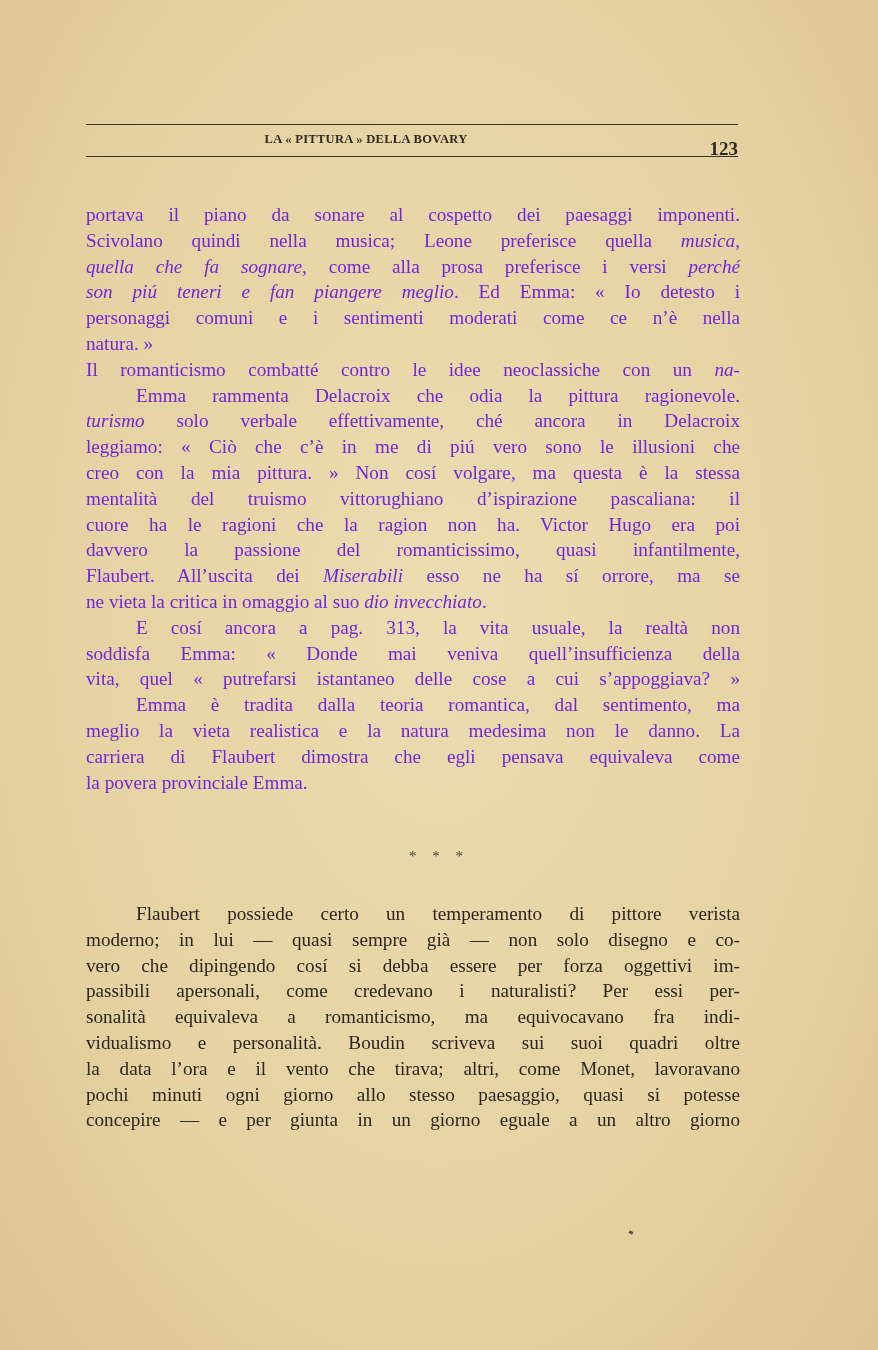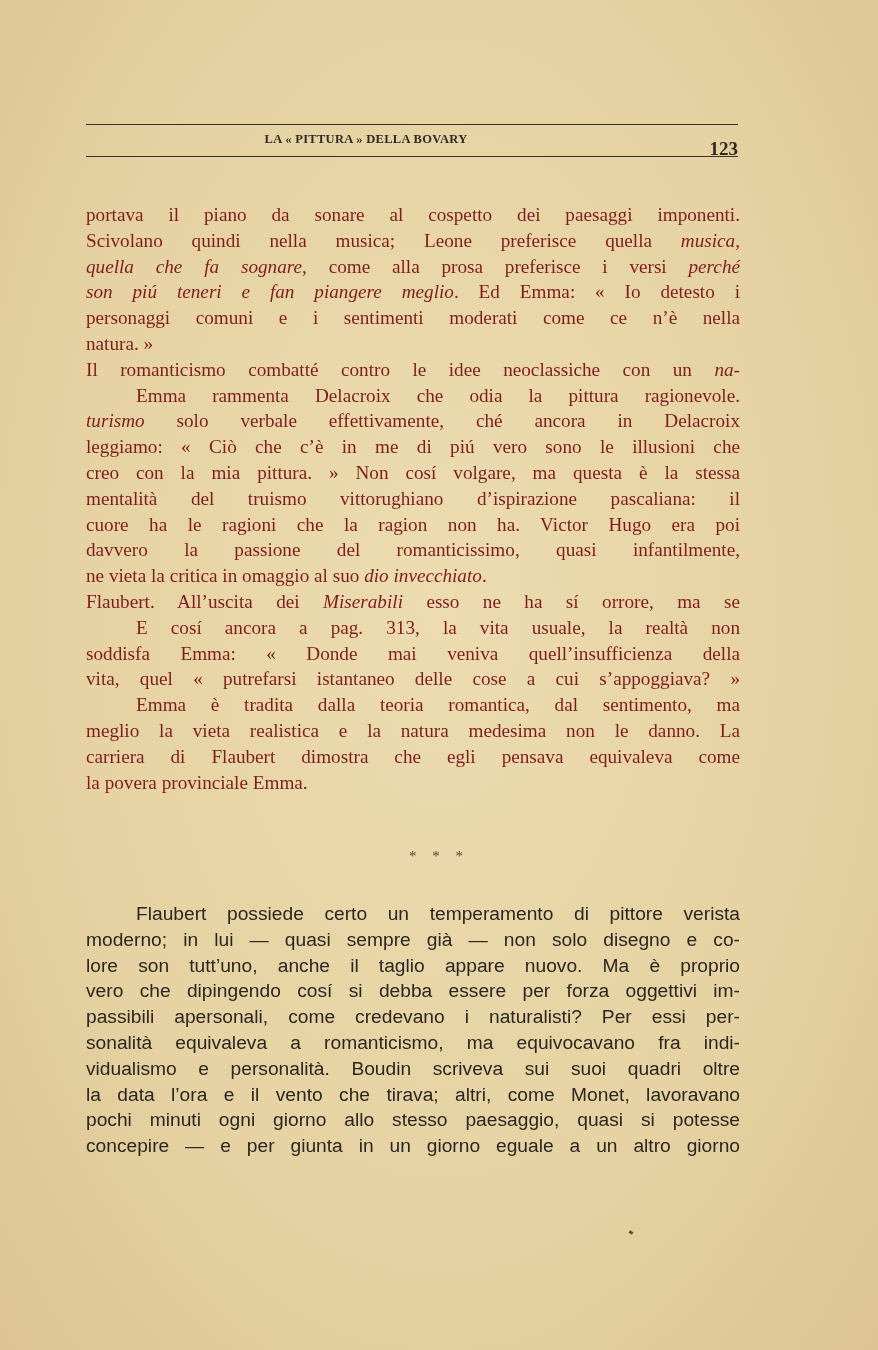--- a/index.html
+++ b/index.html
@@ -22,32 +22,32 @@
     font-family: "Liberation Serif", serif; font-size: 12.5px; letter-spacing: 0.3px;
     font-weight: bold; color: #2f2a22;
   }
   .page-number {
     position: absolute; right: 0; top: 16px;
     font-family: "Liberation Serif", serif; font-size: 19px; font-weight: bold; color: #2f2a22;
   }
   .body-text {
     position: absolute; left: 86px; top: 186px; width: 654px;
     font-family: "Liberation Serif", serif; font-size: 19.2px; line-height: 25.8px;
-    text-align: justify; color: #7f1d1d;
+    text-align: justify; color: #6d28d9;
   }
   .line { display: block; text-align: justify; text-align-last: justify; white-space: nowrap; height: 25.8px; }
   .line.last { text-align-last: left; }
   .indent { padding-left: 50px; }
   i { font-style: italic; }
   .stars {
     position: absolute; left: 0; width: 878px; top: 832px; text-align: center;
     font-family: "Liberation Serif", serif; font-size: 15px; letter-spacing: 6px; color: #4a4238;
   }
   .section2 { position: absolute; left: 86px; top: 885px; width: 654px;
-    font-family: Liberation Sans, sans-serif; font-size: 19.2px; line-height: 25.8px; color: #2b2620; }
+    font-family: Liberation Serif, serif; font-size: 19.2px; line-height: 25.8px; color: #2b2620; }
   .speck { position: absolute; left: 629px; top: 1215px; width: 4px; height: 3px; background: #5a5040; transform: rotate(30deg); }
 </style>
 </head>
 <body>
 
 <div class="page">
 
   <div class="header">
     <div class="rule-top"></div>
     <div class="running-title">LA « PITTURA » DELLA BOVARY</div>
@@ -67,22 +67,22 @@
 
     <div>
       <span class="line"><span>Il romanticismo combatté contro le idee neoclassiche con un </span><i>na-</i></span>
       <span class="line indent"><span>Emma rammenta Delacroix che odia la pittura ragionevole.</span></span>
       <span class="line"><i>turismo</i><span> solo verbale effettivamente, ché ancora in Delacroix</span></span>
       <span class="line"><span>leggiamo: « Ciò che c’è in me di piú vero sono le illusioni che</span></span>
       <span class="line"><span>creo con la mia pittura. » Non cosí volgare, ma questa è la stessa</span></span>
       <span class="line"><span>mentalità del truismo vittorughiano d’ispirazione pascaliana: il</span></span>
       <span class="line"><span>cuore ha le ragioni che la ragion non ha. Victor Hugo era poi</span></span>
       <span class="line"><span>davvero la passione del romanticissimo, quasi infantilmente,</span></span>
+      <span class="line"><span>Flaubert. All’uscita dei </span><i>Miserabili</i><span> esso ne ha sí orrore, ma se</span></span>
       <span class="line last"><span>ne vieta la critica in omaggio al suo </span><i>dio invecchiato</i><span>.</span></span>
-      <span class="line"><span>Flaubert. All’uscita dei </span><i>Miserabili</i><span> esso ne ha sí orrore, ma se</span></span>
     </div>
 
     <div>
       <span class="line indent"><span>E cosí ancora a pag. 313, la vita usuale, la realtà non</span></span>
       <span class="line"><span>soddisfa Emma: « Donde mai veniva quell’insufficienza della</span></span>
       <span class="line"><span>vita, quel « putrefarsi istantaneo delle cose a cui s’appoggiava? »</span></span>
     </div>
 
     <div>
       <span class="line indent"><span>Emma è tradita dalla teoria romantica, dal sentimento, ma</span></span>
@@ -90,21 +90,20 @@
       <span class="line"><span>carriera di Flaubert dimostra che egli pensava equivaleva come</span></span>
       <span class="line last"><span>la povera provinciale Emma.</span></span>
     </div>
   </div>
 
   <div class="stars">* * *</div>
 
   <div class="section2">
     <span class="line indent"><span>Flaubert possiede certo un temperamento di pittore verista</span></span>
     <span class="line"><span>moderno; in lui — quasi sempre già — non solo disegno e co-</span></span>
-    <span class="line"><span>lore son tutt’uno, anche il taglio appare nuovo. Ma è proprio</span></span>
     <span class="line"><span>vero che dipingendo cosí si debba essere per forza oggettivi im-</span></span>
     <span class="line"><span>passibili apersonali, come credevano i naturalisti? Per essi per-</span></span>
     <span class="line"><span>sonalità equivaleva a romanticismo, ma equivocavano fra indi-</span></span>
     <span class="line"><span>vidualismo e personalità. Boudin scriveva sui suoi quadri oltre</span></span>
     <span class="line"><span>la data l’ora e il vento che tirava; altri, come Monet, lavoravano</span></span>
     <span class="line"><span>pochi minuti ogni giorno allo stesso paesaggio, quasi si potesse</span></span>
     <span class="line"><span>concepire — e per giunta in un giorno eguale a un altro giorno</span></span>
   </div>
 
   <div class="speck"></div>

